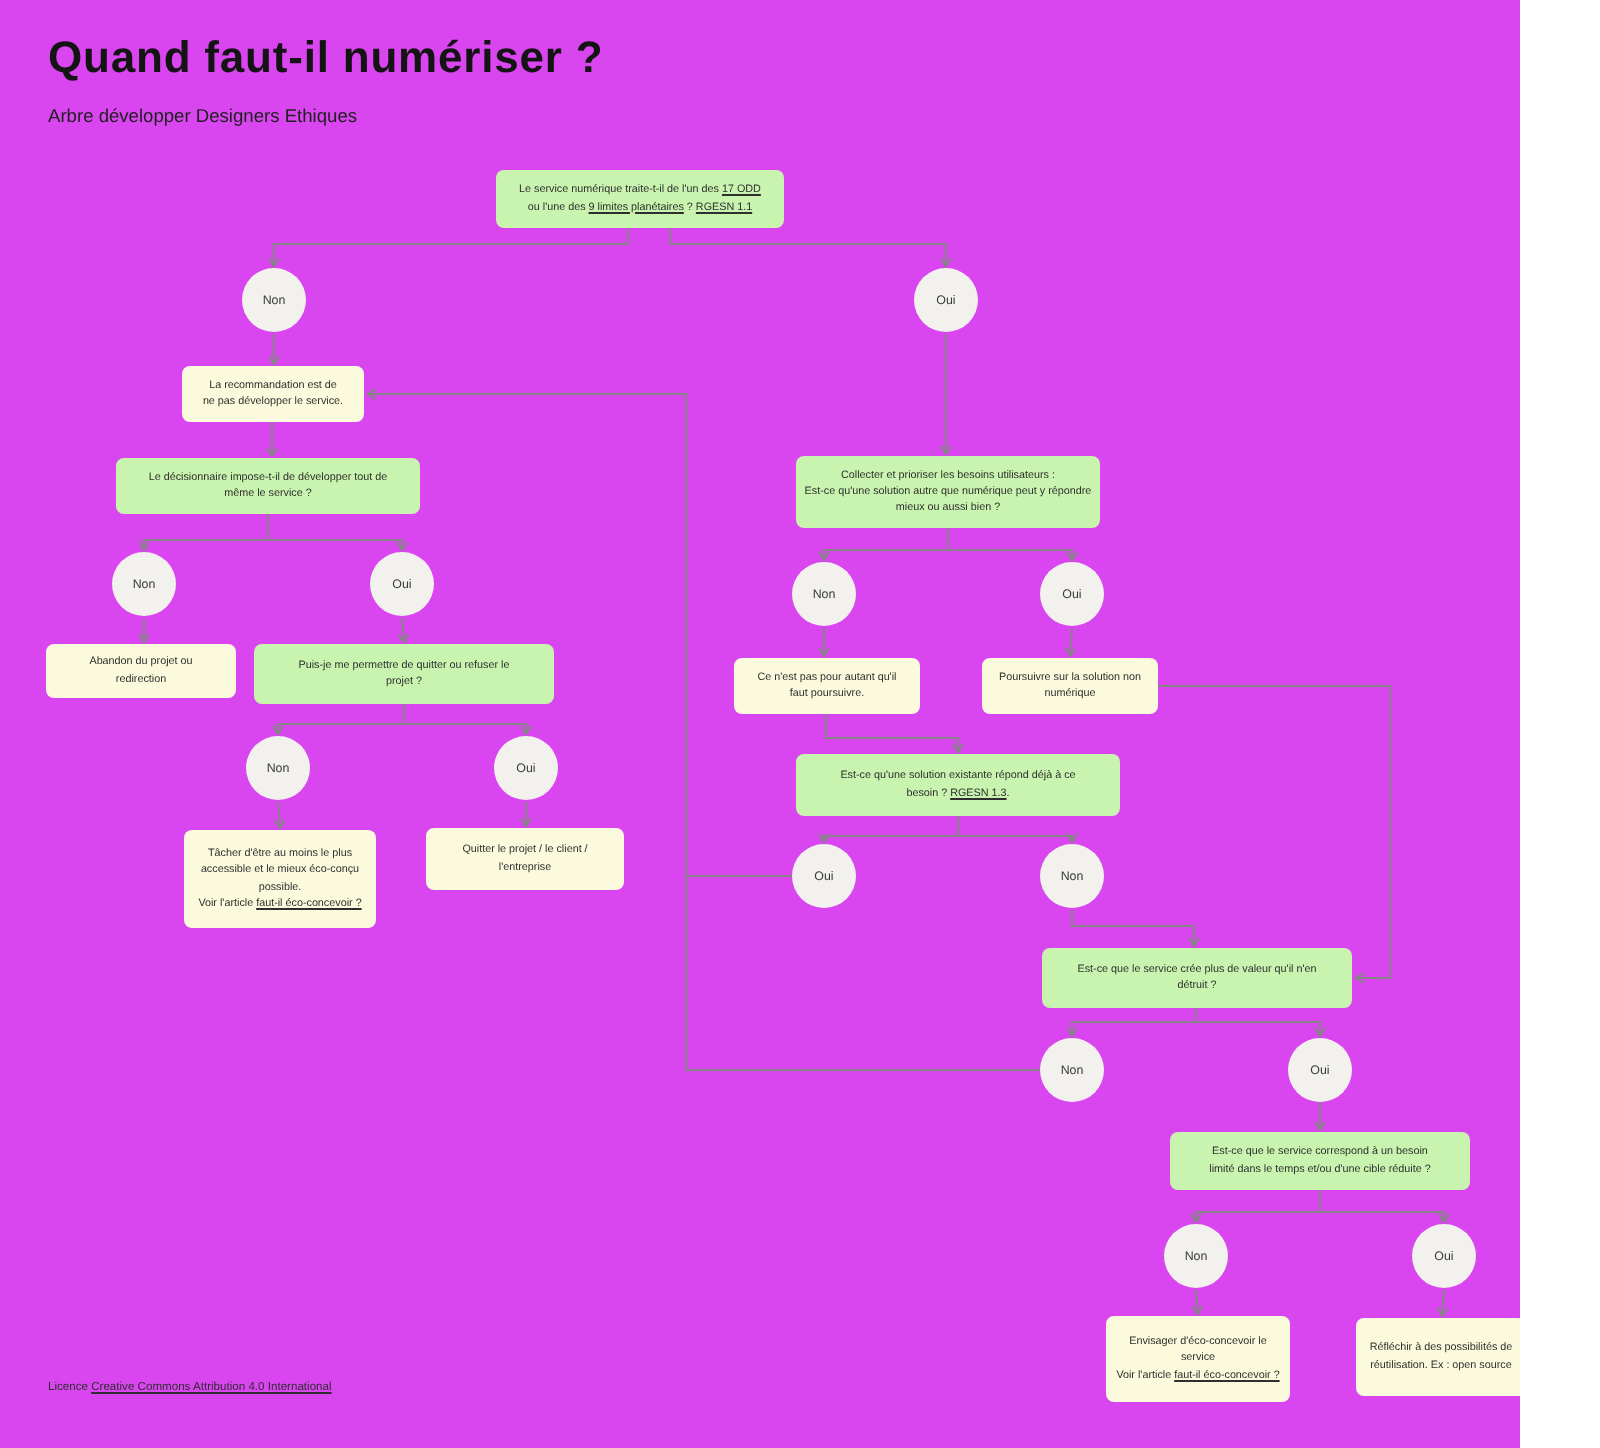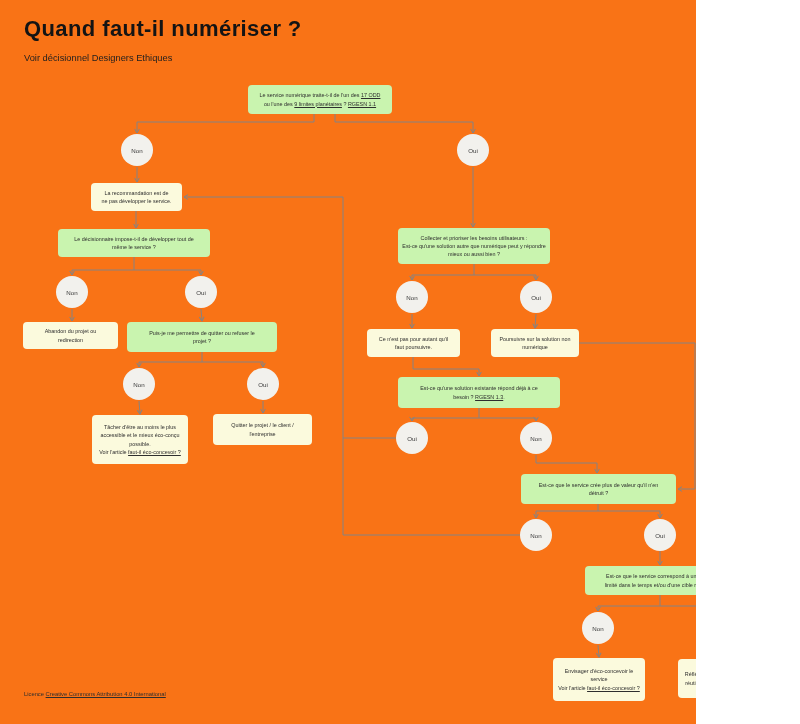--- a/index.html
+++ b/index.html
@@ -1,18 +1,18 @@
 <!DOCTYPE html>
 <html style="--q-bg: #c9f4af; --o-bg: #fbfadd; --c-bg: #f2f1ed;"><head>
 <meta charset="utf-8">
 <style>
   * { margin:0; padding:0; box-sizing:border-box; }
   html,body { background:#ffffff; }
   #canvas {
-    position:relative; width:696px; height:724px; background:#f97316;
+    position:relative; width:760px; height:724px; background:#d946ef;
     font-family:"Liberation Sans", sans-serif; overflow:hidden;
   }
   .title {
     position:absolute; left:24px; top:16px;
     font-size:22px; font-weight:800; letter-spacing:0.4px; color:#141414;
   }
   .subtitle {
     position:absolute; left:24px; top:53px;
     font-size:9.3px; color:#1f1f1f;
   }
@@ -33,21 +33,21 @@
   }
   .footer {
     position:absolute; left:24px; top:691px; font-size:5.8px; color:#2e2e2e;
   }
 </style>
 </head>
 <body>
 
 <div id="canvas">
   <div class="title">Quand faut-il numériser ?</div>
-  <div class="subtitle">Voir décisionnel Designers Ethiques</div>
+  <div class="subtitle">Arbre développer Designers Ethiques</div>
 
   <svg id="edges" width="800" height="724">
     <defs>
       <marker id="arrowhead" viewBox="0 0 8 8" refX="6.5" refY="4" markerWidth="6.5" markerHeight="6.5" orient="auto-start-reverse">
         <path d="M1.5,1 L6.5,4 L1.5,7" fill="none" stroke="#848484" stroke-width="1.2"></path>
       </marker>
     </defs>
   <polyline points="314,114 314,122 137,122 137,133" fill="none" stroke="#848484" stroke-width="1" marker-end="url(#arrowhead)"></polyline>
       <polyline points="335,114 335,122 473,122 473,133" fill="none" stroke="#848484" stroke-width="1" marker-end="url(#arrowhead)"></polyline>
       <polyline points="137,167 137,182" fill="none" stroke="#848484" stroke-width="1" marker-end="url(#arrowhead)"></polyline>

